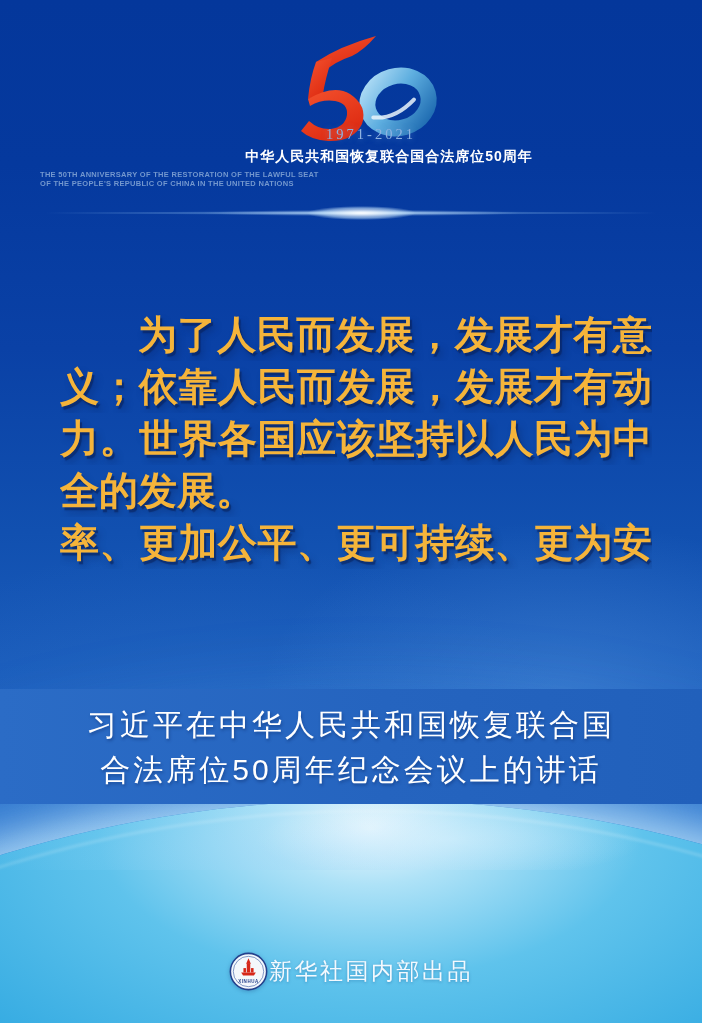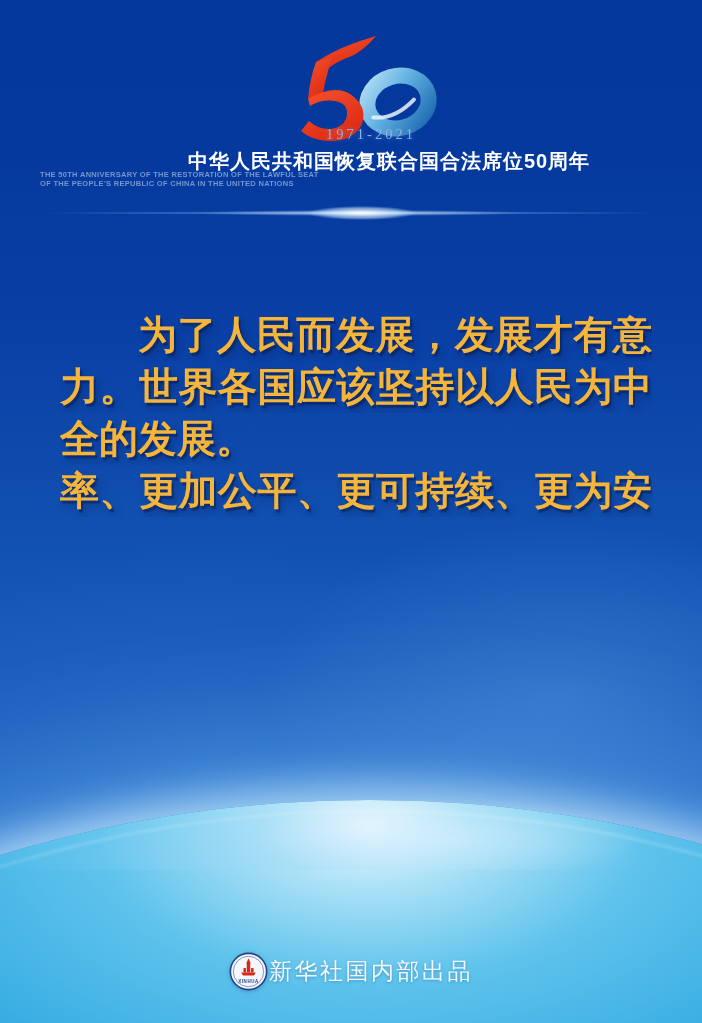--- a/index.html
+++ b/index.html
@@ -29,21 +29,21 @@
   .header { position:absolute; top:0; left:0; right:0; height:230px; z-index:3;margin-left:40px; }
   .logo50 { position:absolute; top:34px; left:calc(50% - 79px); width:158px; height:108px; }
   .years {
     position:absolute; top:126px; width:100%; text-align:center;
     font-family:"Liberation Serif", serif;
     font-size:14.5px; letter-spacing:3px; color:#8FB3E1;
     text-shadow:0 0 6px rgba(140,190,240,.6);
   }
   .title-cn {
     position:absolute; top:148px; width:100%; text-align:center;
-    font-size:20px; font-weight:700; color:#FFFFFF; letter-spacing:1px;padding-left:36px;
+    font-size:14px; font-weight:700; color:#FFFFFF; letter-spacing:1px;padding-left:36px;
   }
   .title-en {
     position:absolute; top:170px; width:100%; 
     font-size:7.5px; line-height:9px; font-weight:700;
     color:#7397CE; letter-spacing:.3px;
   }
   
   .quote {
     position:absolute; top:309px; left:60px; width:592px; z-index:3;
     color:#F5B43A; font-size:39px; font-weight:700; line-height:52px;
@@ -133,25 +133,30 @@
     <div class="years">1971-2021</div>
     <div class="title-cn">中华人民共和国恢复联合国合法席位50周年</div>
     <div class="title-en">
       <div>THE 50TH ANNIVERSARY OF THE RESTORATION OF THE LAWFUL SEAT</div>
       <div>OF THE PEOPLE'S REPUBLIC OF CHINA IN THE UNITED NATIONS</div>
     </div>
   </div>
 
   <div class="quote">
     <div class="qline indent">为了人民而发展，发展才有意</div>
+    <div class="qline">义；依靠人民而发展，发展才有动</div>
     <div class="qline">力。世界各国应该坚持以人民为中</div>
     <div class="qline last">全的发展。</div>
     <div class="qline">率、更加公平、更可持续、更为安</div>
   </div>
 
+  <div class="band">
+    <div class="band-line">习近平在中华人民共和国恢复联合国</div>
+    <div class="band-line">合法席位50周年纪念会议上的讲话</div>
+  </div>
 
   <div class="globe"></div>
   <div class="globe-halo"></div>
 
   <div class="footer">
     <svg class="xlogo" viewBox="0 0 40 40" xmlns="http://www.w3.org/2000/svg">
       <circle cx="20" cy="20" r="18.6" fill="#F4F8FC" stroke="#24418C" stroke-width="1.6"></circle>
       <circle cx="20" cy="20" r="15.6" fill="none" stroke="#2A4F9A" stroke-width="0.9" opacity="0.65"></circle>
       <g fill="#D6281A">
         <path d="M20 6.5 L22.4 12 L17.6 12 Z"></path>

